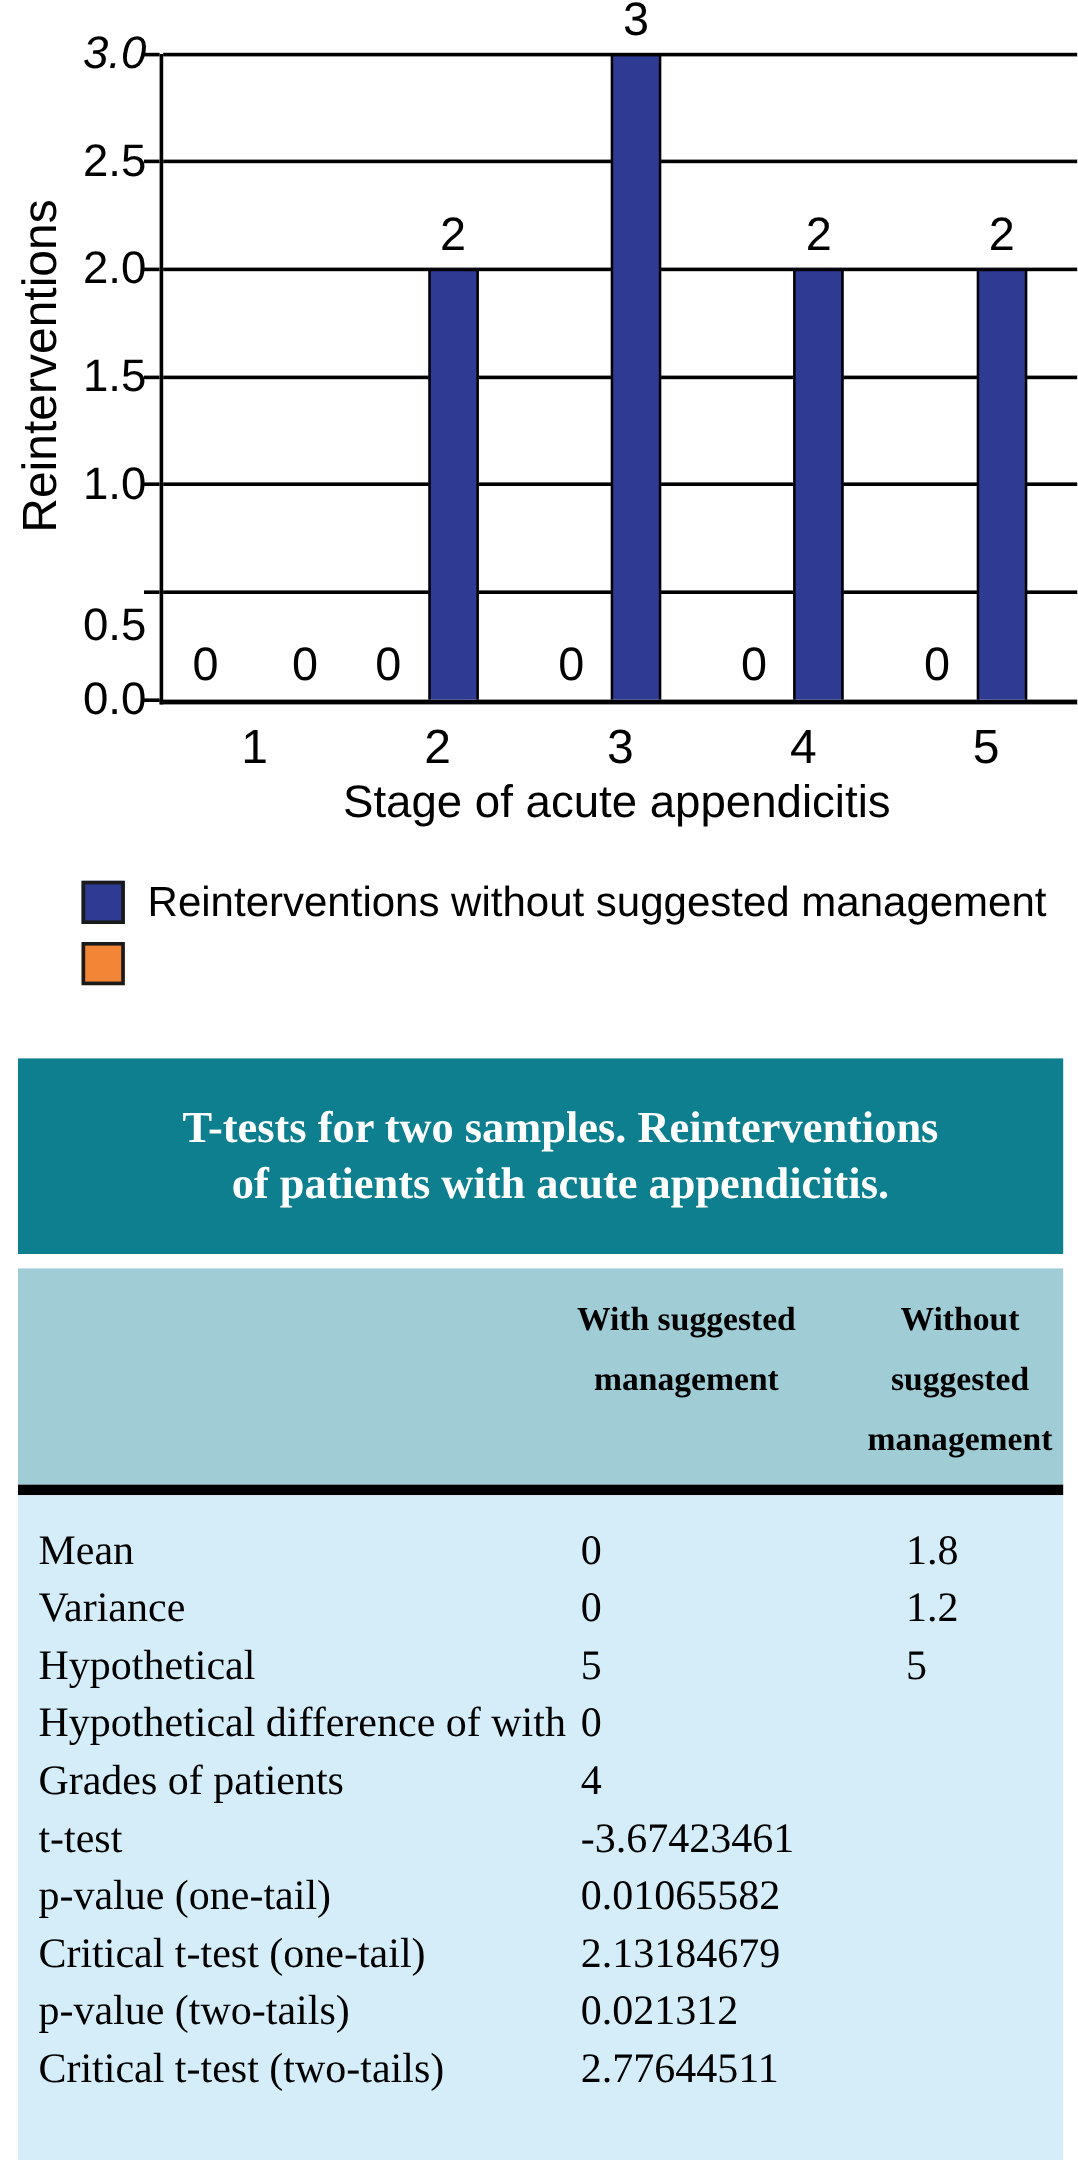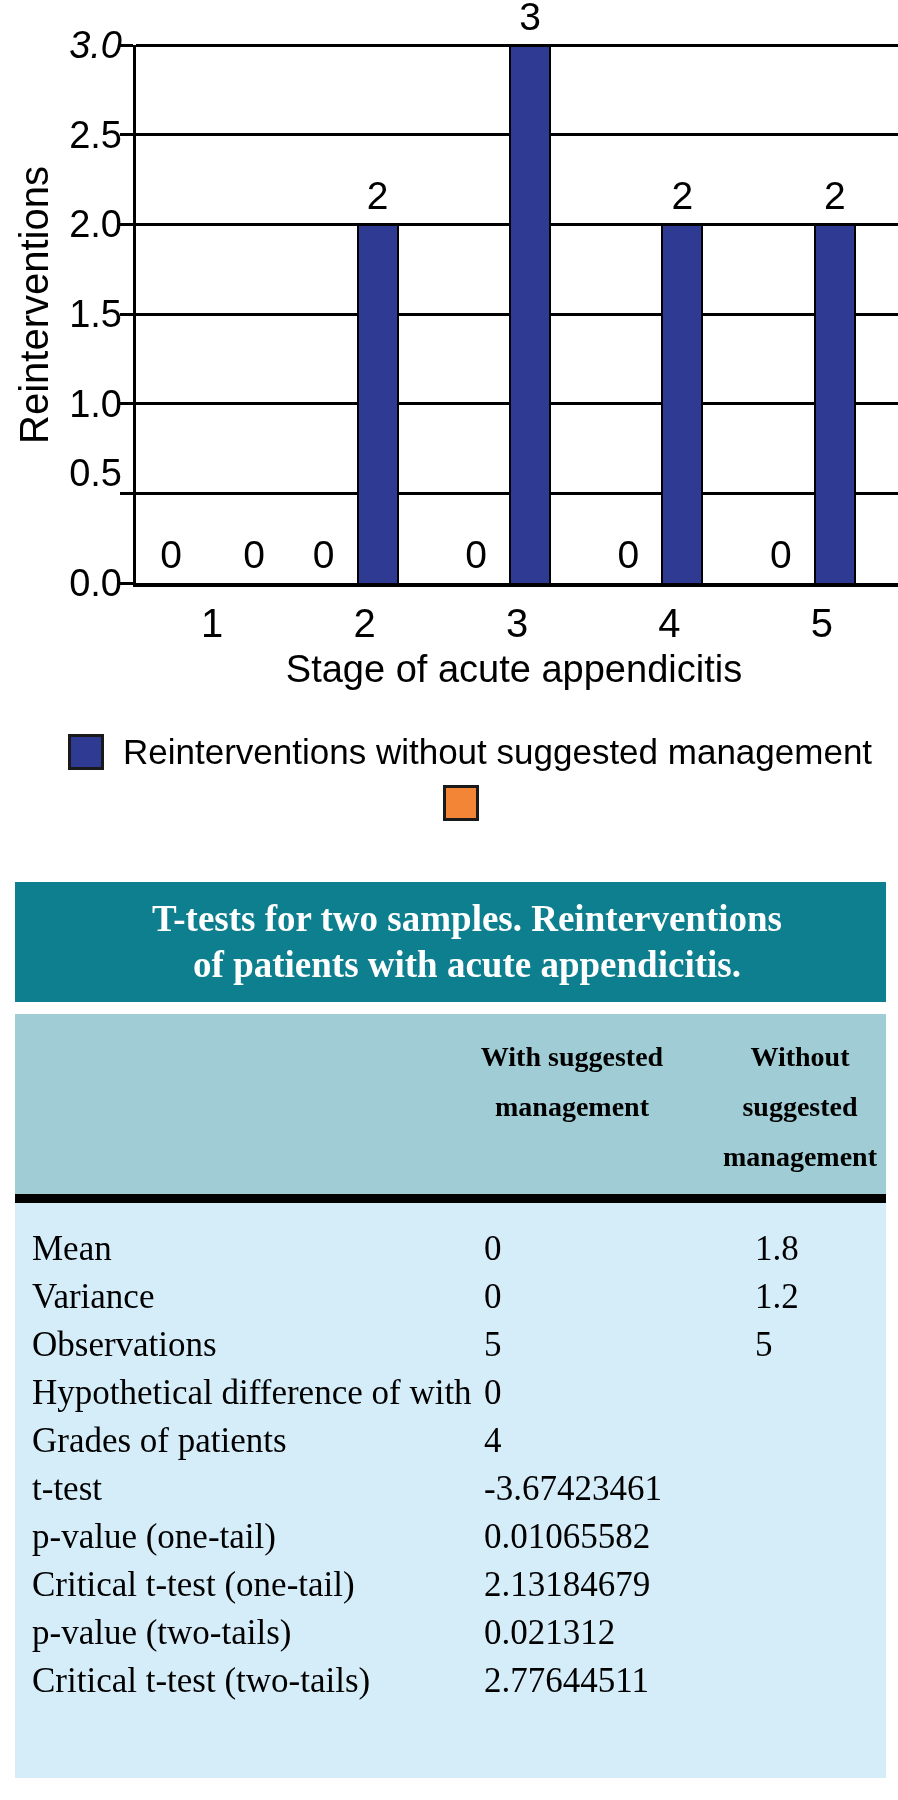--- a/index.html
+++ b/index.html
@@ -15,27 +15,27 @@
   .gridline { position:absolute; left:0; width:100%; height:3px; background:#000; }
   .ytickmark { position:absolute; left:-16px; width:13px; height:3px; background:#000; }
   .ytick-label { position:absolute; left:0; width:122px; text-align:right; font-size:38px; line-height:46px; }
   .bar { position:absolute; bottom:0; width:42px; background:#2f3a92; border:2px solid #000; border-bottom:none; box-sizing:border-box; }
   .bar-label, .zero-label { position:absolute; transform:translateX(-50%); font-size:39px; line-height:42px; }
   .xtick-label { position:absolute; top:601px; transform:translateX(-50%); font-size:40px; }
   .x-title { position:absolute; left:133px; top:648px; width:762px; text-align:center; font-size:38px; }
 
   
   .legend { position:absolute; left:68px; top:726px; }
-  .legend-row { display:flex; align-items:center; height:51px;justify-content:center; }
+  .legend-row { display:flex; align-items:center; height:51px; }
   .swatch { width:30px; height:30px; border:3px solid #1a1a1a; margin-right:19px; flex:none; }
   .legend-label { font-size:35px; white-space:nowrap; }
 
   
   .card { position:absolute; left:15px; top:882px; width:871px; font-family:"Liberation Serif", serif; }
-  .card-title { height:120px; display:flex; flex-direction:column; justify-content:center; align-items:center;
+  .card-title { height:163px; display:flex; flex-direction:column; justify-content:center; align-items:center;
                 color:#ffffff; font-weight:bold; font-size:37px; line-height:46px; text-align:center;padding-left:33px; }
   .card-gap { height:12px; background:#ffffff; }
   .card-subheader { position:relative; height:180px; font-weight:bold; font-size:28px; line-height:50px; }
   .colhdr { position:absolute; top:18px; text-align:center; }
   .colhdr-2 { left:452px; width:210px; }
   .colhdr-3 { left:678px; width:214px; }
   .card-separator { height:9px; background:#000; }
   .card-body { min-height:575px; box-sizing:border-box; padding-top:22px; font-size:35px; line-height:48px; }
   .trow { display:grid; grid-template-columns:452px 271px auto; padding-left:17px; }
 </style>
@@ -70,21 +70,21 @@
         <div class="bar-label" style="left: 394px; bottom: 545px;">3</div>
         <div class="zero-label" style="left: 492.4px; bottom: 7px;">0</div>
         <div class="bar" style="left: 525.4px; height: 358.667px; background: rgb(47, 58, 146);"></div>
         <div class="bar-label" style="left: 546.4px; bottom: 365.667px;">2</div>
         <div class="zero-label" style="left: 644.8px; bottom: 7px;">0</div>
         <div class="bar" style="left: 677.8px; height: 358.667px; background: rgb(47, 58, 146);"></div>
         <div class="bar-label" style="left: 698.8px; bottom: 365.667px;">2</div>
       </div>
     <div id="ylabels">
         <div class="ytick-label" style="top: 560px;">0.0</div>
-        <div class="ytick-label" style="top: 450px;">0.5</div>
+        <div class="ytick-label" style="top: 498px;">0.5</div>
         <div class="ytick-label" style="top: 380.667px;">1.0</div>
         <div class="ytick-label" style="top: 291px;">1.5</div>
         <div class="ytick-label" style="top: 201.333px; text-align: right;">2.0</div>
         <div class="ytick-label" style="top: 111.667px;">2.5</div>
         <div class="ytick-label" style="top: 22px; font-style: italic;">3.0</div>
       </div>
     <div id="xlabels">
         <div class="xtick-label" style="left: 212.2px;">1</div>
         <div class="xtick-label" style="left: 364.6px;">2</div>
         <div class="xtick-label" style="left: 517px;">3</div>
@@ -120,21 +120,21 @@
           <div>Mean</div>
           <div>0</div>
           <div>1.8</div>
         </div>
         <div class="trow">
           <div>Variance</div>
           <div>0</div>
           <div>1.2</div>
         </div>
         <div class="trow">
-          <div>Observations</div>
+          <div>Hypothetical</div>
           <div>5</div>
           <div>5</div>
         </div>
         <div class="trow">
           <div>Hypothetical difference of with</div>
           <div>0</div>
           <div></div>
         </div>
         <div class="trow">
           <div>Grades of patients</div>

